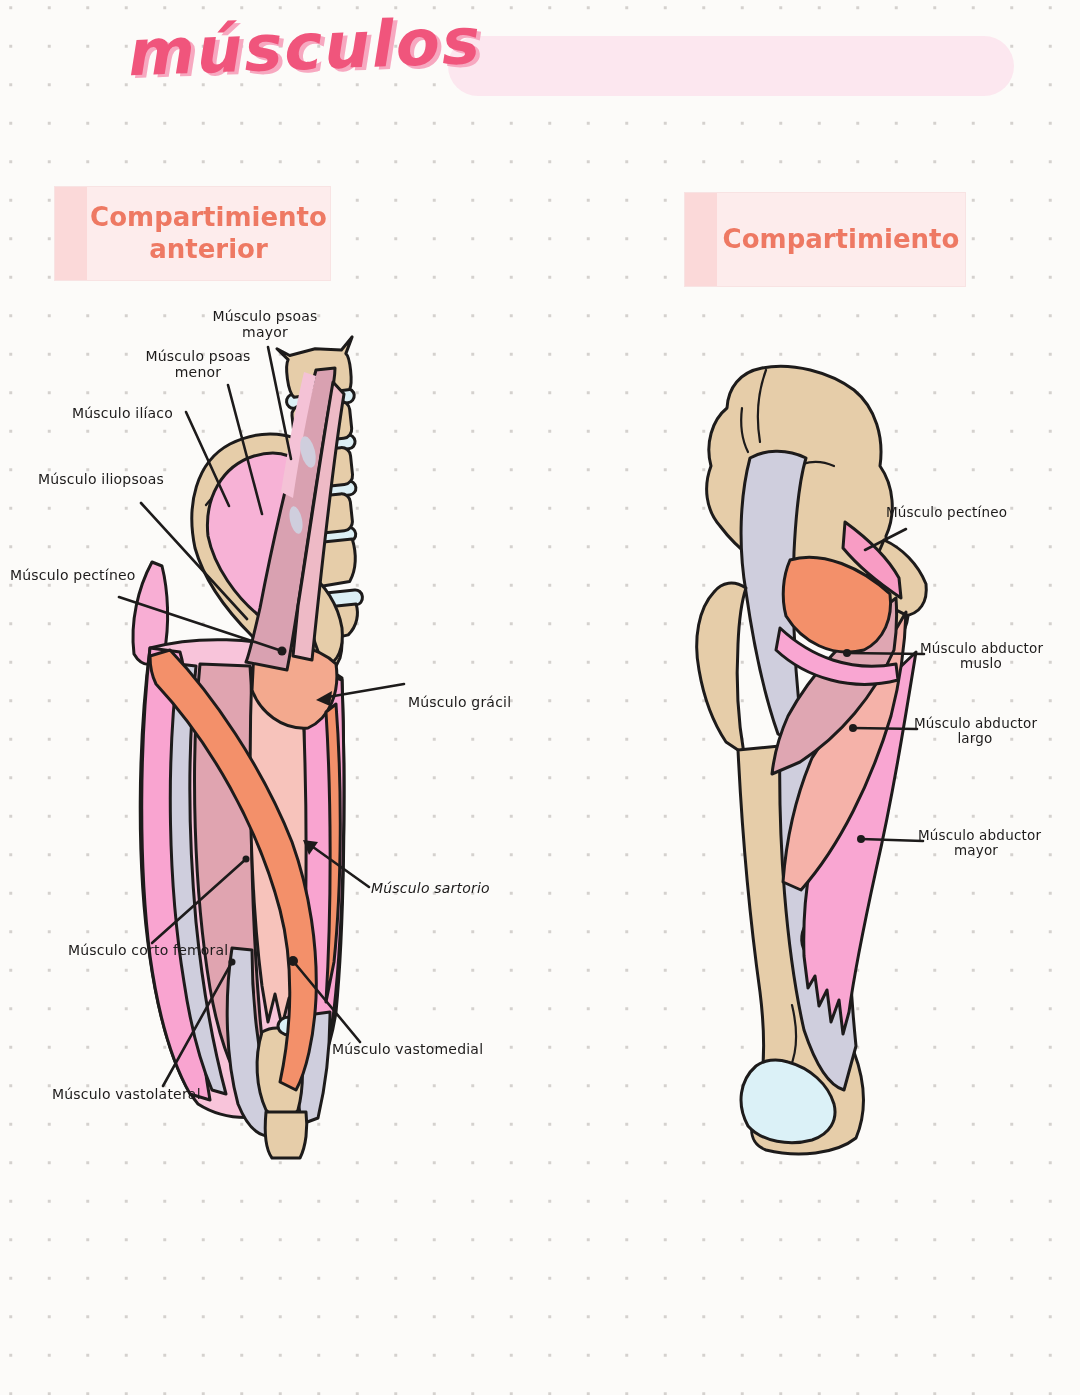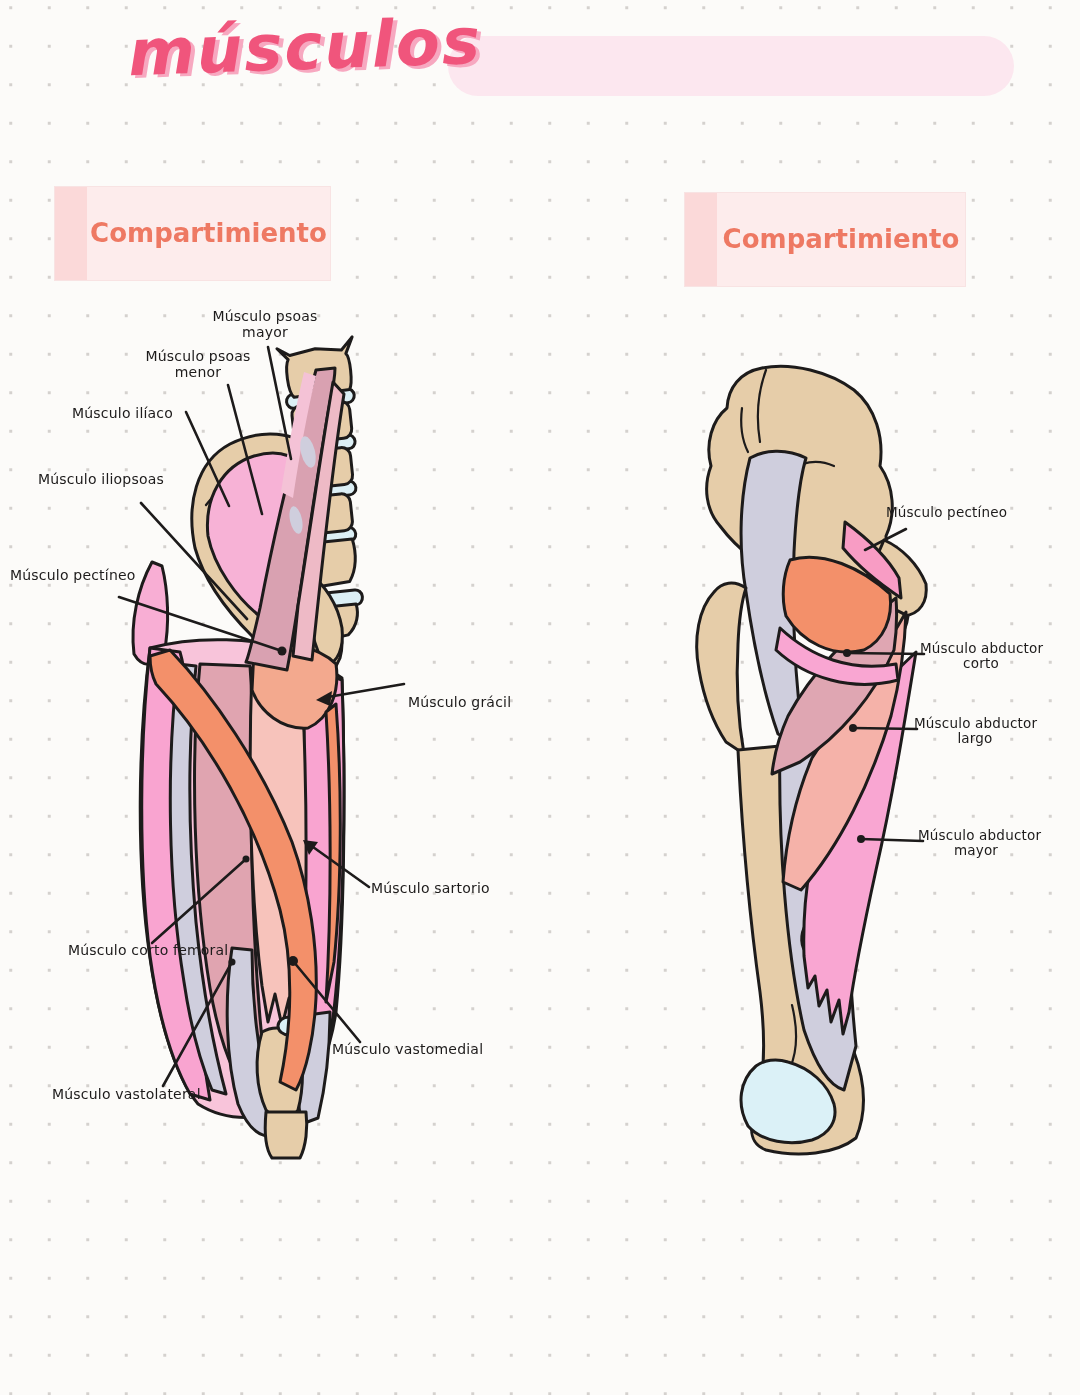--- a/index.html
+++ b/index.html
@@ -58,20 +58,21 @@
 
 <div class="page">
 
   <div class="title-pill"></div>
   <div class="title-word1">músculos</div>
 
   <div class="header-box hb-left">
     <div class="strip"></div>
     <div class="txt">
       <span>Compartimiento</span>
+      <span>anterior</span>
     </div>
   </div>
   <div class="header-box hb-right">
     <div class="strip"></div>
     <div class="txt">
       <span>Compartimiento</span>
     </div>
   </div>
 
   <svg class="art" width="1080" height="1395" viewBox="0 0 1080 1395">
@@ -207,39 +208,39 @@
   </div>
   <div class="lbl" style="left:38px;top:472px;text-align:center;">
     <span>Músculo iliopsoas</span>
   </div>
   <div class="lbl" style="left:10px;top:568px;">
     <span>Músculo pectíneo</span>
   </div>
   <div class="lbl" style="left:408px;top:695px;">
     <span>Músculo grácil</span>
   </div>
-  <div class="lbl" style="left:371px;top:881px;">
+  <div class="lbl" style="left:371px;top:881px;font-style:italic;">
     <span>Músculo sartorio</span>
   </div>
   <div class="lbl" style="left:68px;top:943px;">
     <span>Músculo corto femoral</span>
   </div>
   <div class="lbl" style="left:52px;top:1087px;">
     <span>Músculo vastolateral</span>
   </div>
   <div class="lbl" style="left:332px;top:1042px;">
     <span>Músculo vastomedial</span>
   </div>
 
   <div class="lbl lbl-r" style="left:886px;top:505px;">
     <span>Músculo pectíneo</span>
   </div>
   <div class="lbl lbl-r two" style="left:920px;top:641px;width:122px;">
     <span>Músculo abductor</span>
-    <span>corto</span>
+    <span>muslo</span>
   </div>
   <div class="lbl lbl-r two" style="left:914px;top:716px;width:122px;">
     <span>Músculo abductor</span>
     <span>largo</span>
   </div>
   <div class="lbl lbl-r two" style="left:918px;top:828px;width:116px;">
     <span>Músculo abductor</span>
     <span>mayor</span>
   </div>
 

